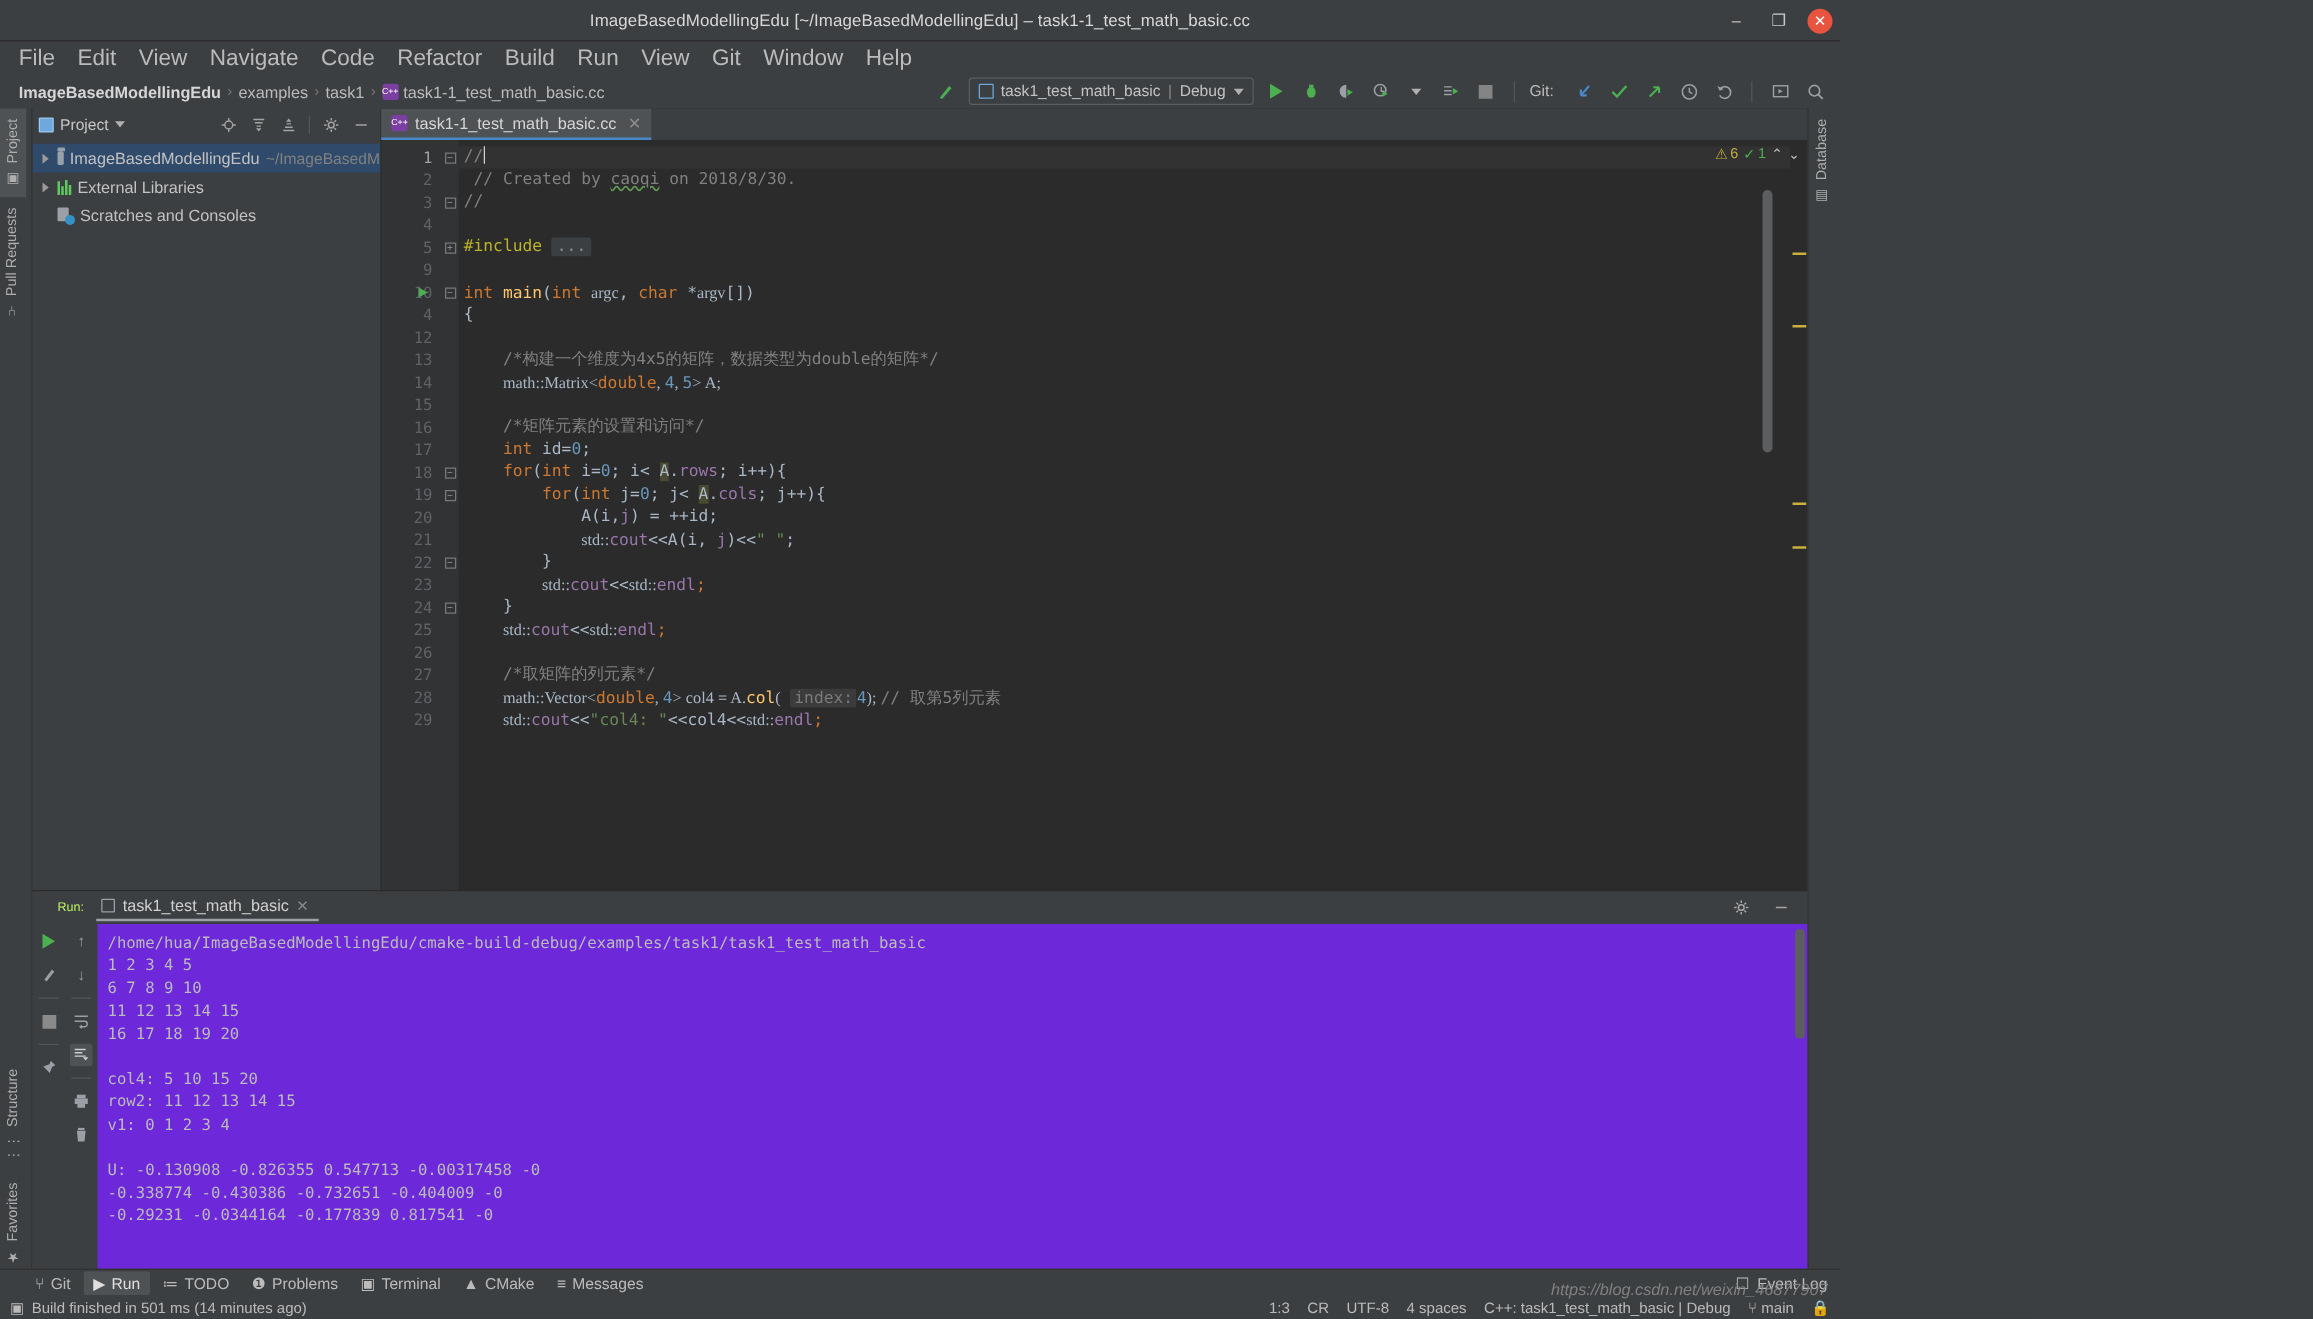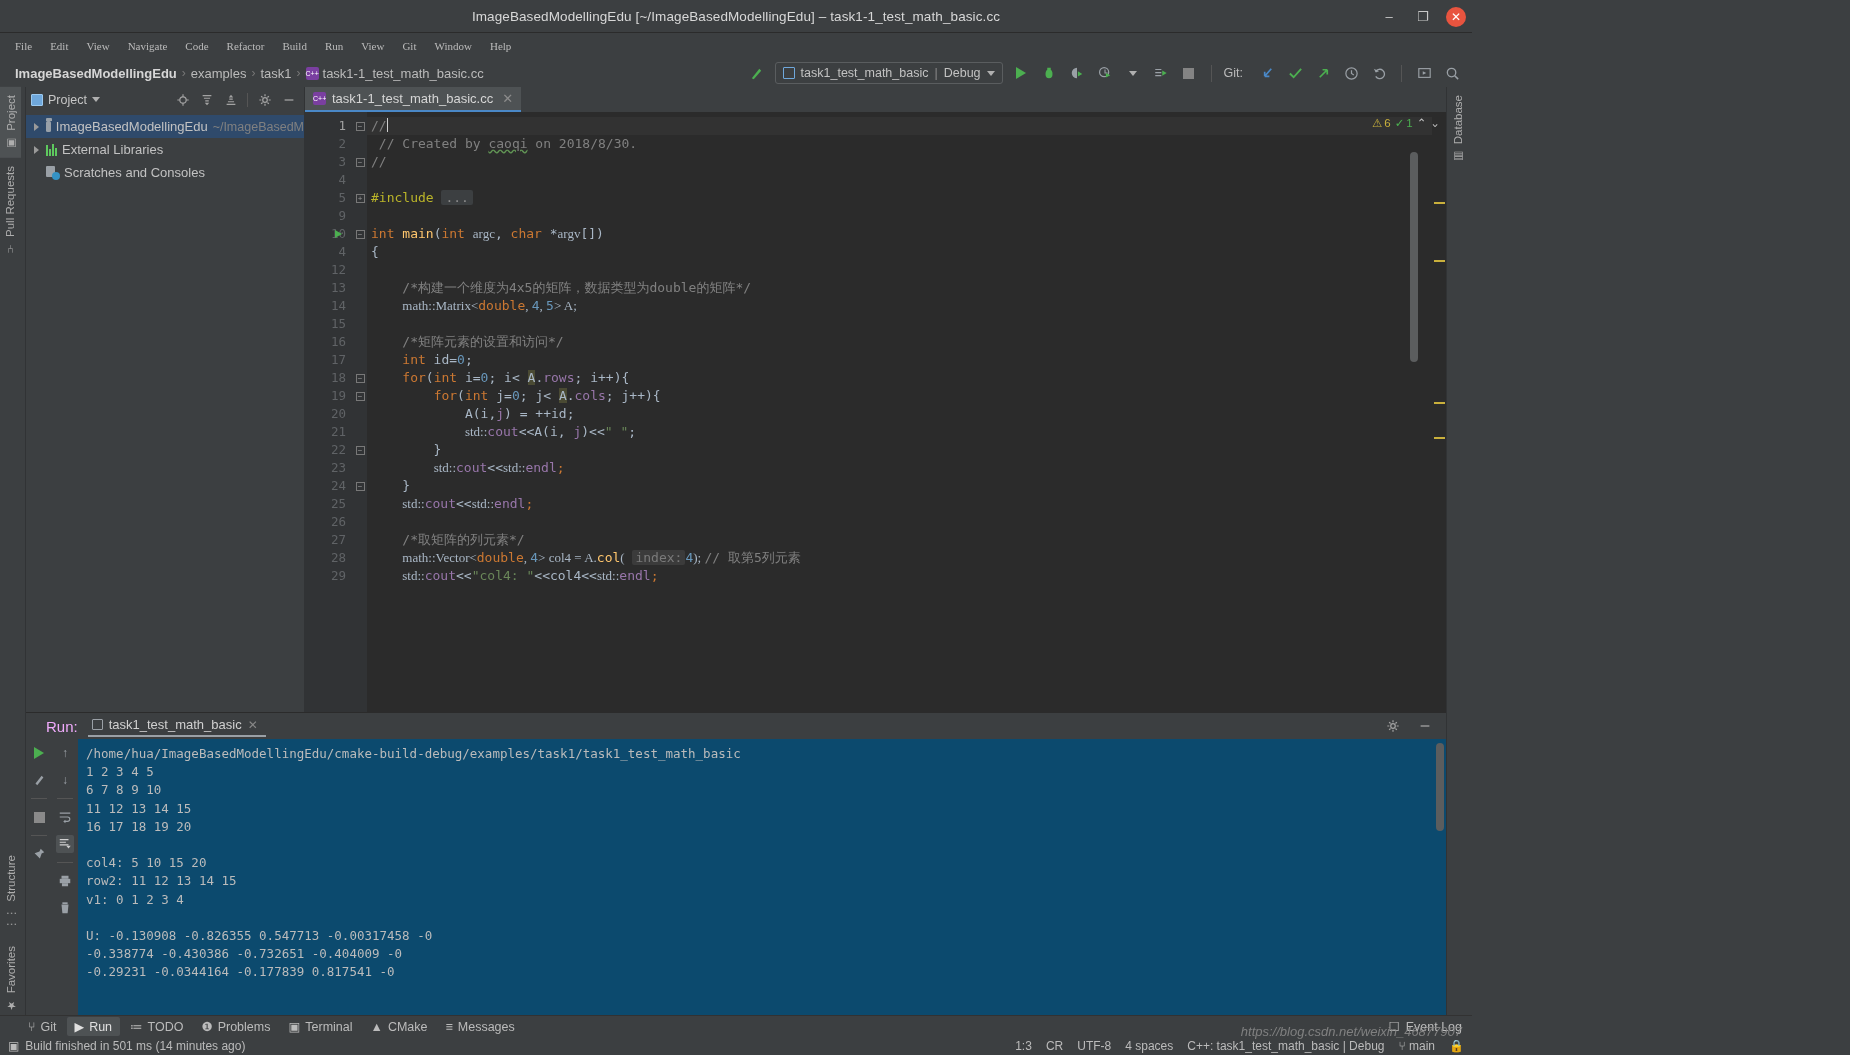--- a/index.html
+++ b/index.html
@@ -19,21 +19,21 @@
     position: relative; border-bottom: 1px solid #2b2b2b;
   }
   .titlebar .title { color: #d8d8d8; font-size: 13.5px; letter-spacing: .1px; }
   .win-btns { position: absolute; right: 6px; top: 0; height: 33px; display: flex; align-items: center; gap: 12px; }
   .win-btn { width: 22px; height: 22px; display: flex; align-items: center; justify-content: center;
              color: #c8c8c8; font-size: 13px; cursor: pointer; }
   .win-btn.close { background: #e8543f; border-radius: 50%; width: 20px; height: 20px; color: #fff; font-size: 12px; }
 
   
   .menubar { height: 26px; background: #3c3f41; display: flex; align-items: center; padding-left: 6px; }
-  .menu-item { color: #bbbbbb; font-size: 11px; padding: 3px 9px; cursor: pointer; border-radius: 2px; font-family: Liberation Serif, serif; }
+  .menu-item { color: #bbbbbb; font-size: 18px; padding: 3px 9px; cursor: pointer; border-radius: 2px; }
 
   
   .navbar { height: 28px; background: #3c3f41; display: flex; align-items: center; padding-left: 10px; }
   .crumbs { display: flex; align-items: center; gap: 0px; }
   .crumb { color: #bbbbbb; font-size: 13px; padding: 0 5px; cursor: pointer; display:flex; align-items:center; gap:4px;}
   .crumb.first { font-weight: bold; color: #d6d6d6; }
   .crumb-sep { color: #777; font-size: 12px; }
   .cc-badge { display:inline-block; width:13px; height:13px; background:#7a3fa0; color:#fff;
               font-size:7px; line-height:13px; text-align:center; border-radius:2px; font-family:"Liberation Sans",sans-serif;}
   .toolbar-right { margin-left: auto; display: flex; align-items: center; gap: 8px; padding-right: 10px; }
@@ -138,34 +138,34 @@
   .badge-warn { color:#c9b03c; display:flex;align-items:center;gap:2px;}
   .badge-ok { color:#4caf50; display:flex;align-items:center;gap:2px;}
 
   
   .right-strip { width: 26px; background: #3c3f41; position: relative; border-left:1px solid #313335;}
 
   
   .runpanel { position: absolute; left: 26px; right: 26px; bottom: 35px; height: 308px; background: #3c3f41;
               border-top: 1px solid #2b2b2b; display: flex; flex-direction: column; }
   .run-head { height: 26px; display: flex; align-items: center; padding-left: 20px; gap: 10px; }
-  .run-label { color: #f0abfc; font-size: 15px; }
+  .run-label { color: #bef264; font-size: 10px; }
   .run-tab { display:flex; align-items:center; gap:6px; color:#d0d0d0; font-size:13px;
              border-bottom:2px solid #9aa0a6; padding: 2px 8px 3px 4px; cursor:pointer;}
   .run-tab .ico { width:11px;height:11px;border:1.5px solid #9aa0a6; border-radius:1px;}
   .run-tab .x { color:#888; font-size:12px;}
   .run-head-right { margin-left:auto; display:flex; align-items:center; gap:14px; padding-right:12px;}
   .run-body { flex: 1; display: flex; overflow: hidden; }
   .run-gutter1 { width: 26px; display: flex; flex-direction: column; align-items: center; padding-top: 5px; gap: 9px; }
   .run-gutter2 { width: 26px; display: flex; flex-direction: column; align-items: center; padding-top: 5px; gap: 9px; }
   .rg-btn { width: 18px; height: 18px; display: flex; align-items: center; justify-content: center;
             color: #9aa0a6; font-size: 12px; cursor: pointer; }
   .rg-btn.active { background:#4e5254; border-radius:2px; color:#d0d0d0;}
   .rg-hsep { width:16px;height:1px;background:#555;}
-  .console { flex: 1; background: #0c4a6e; padding: 6px 0 0 8px; overflow: hidden; position:relative;}
+  .console { flex: 1; background: #6d28d9; padding: 6px 0 0 8px; overflow: hidden; position:relative;}
   .console .cline { height: 18.2px; line-height: 18.2px; color: #bbbbbb; font-size: 12.5px;
                     font-family: "DejaVu Sans Mono", monospace; white-space: pre; }
   .console-scroll { position:absolute; right:2px; top:4px; width:8px; height:88px; background:#5b5d5e; border-radius:4px;}
 
   
   .bottombar { position: absolute; left: 0; right: 0; bottom: 18px; height: 22px; background: #3c3f41;
                display: flex; align-items: center; padding-left: 20px; gap: 2px; border-top:1px solid #323232;}
   .bb-item { display: flex; align-items: center; gap: 5px; color: #bbbbbb; font-size: 12.5px;
              padding: 2px 8px; cursor: pointer; border-radius:2px;}
   .bb-item.active { background: #4e5254; color: #e0e0e0; }

